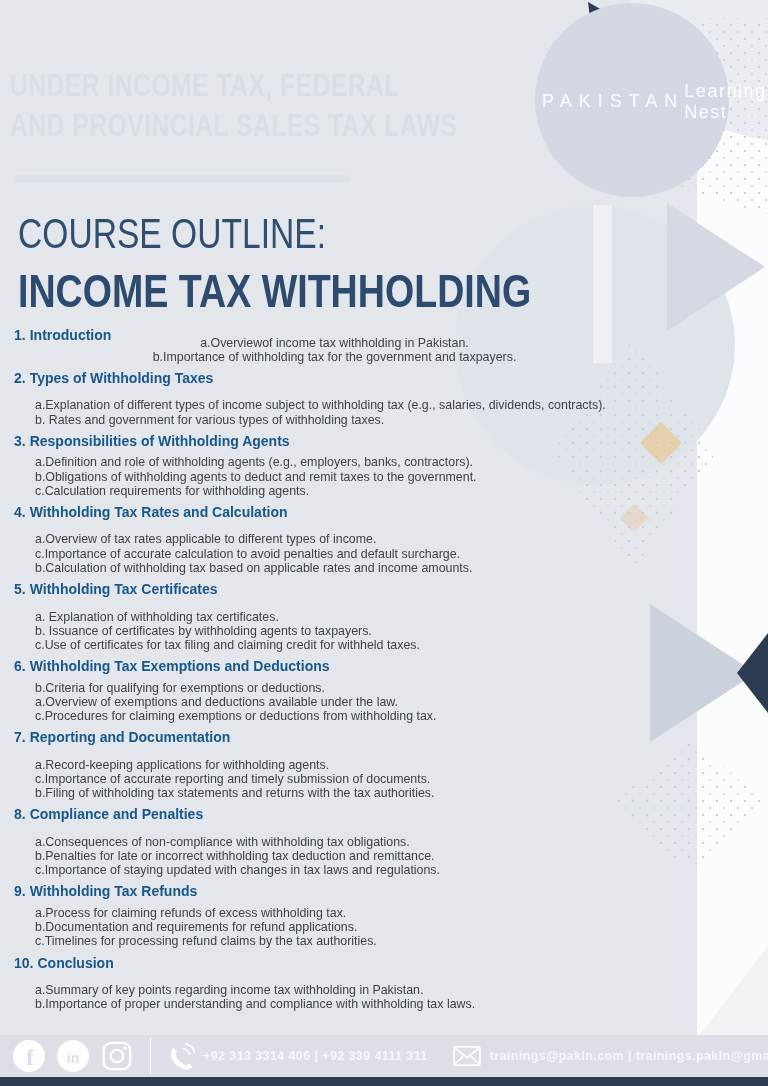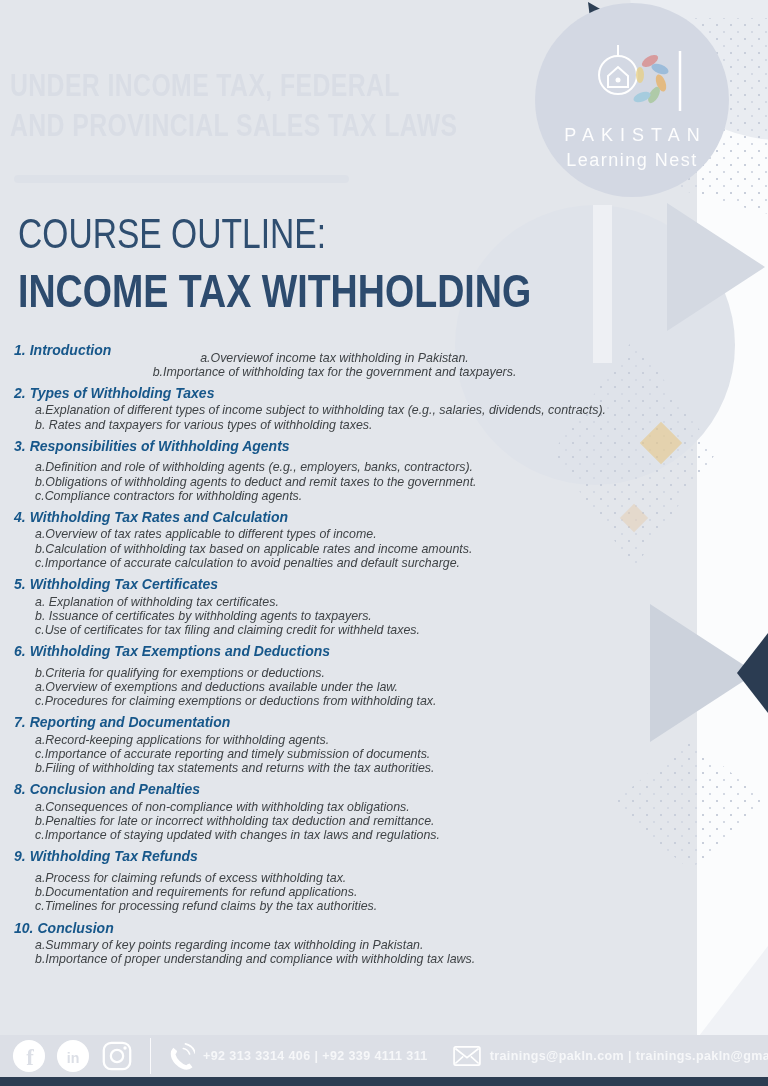--- a/index.html
+++ b/index.html
@@ -30,39 +30,39 @@
     clip-path:polygon(0 0,100% 50%,0 100%);}
   .wedge-navy{left:737px;top:633px;width:31px;height:80px;background:#2b3c52;
     clip-path:polygon(100% 0,100% 100%,0 50%);}
   .tri-bottom{left:699px;top:946px;width:69px;height:90px;background:#f0f2f6;
     clip-path:polygon(100% 0,100% 100%,0 100%);}
   .diamond-gold{left:646px;top:428px;width:30px;height:30px;background:#e7c57c;opacity:.55;transform:rotate(45deg);}
   .diamond-peach{left:624px;top:508px;width:20px;height:20px;background:#e5cbae;opacity:.5;transform:rotate(45deg);}
 
   
   .logo-circle{position:absolute;left:535px;top:3px;width:194px;height:194px;border-radius:50%;
-    background:#d3d8e3;z-index:5;display:flex;flex-direction:column;align-items:center;}
+    background:#d3d8e3;z-index:5;display:flex;flex-direction:row;align-items:center;}
   .logo-mark{margin-top:42px;width:140px;height:78px;}
   .logo-brand{color:rgba(255,255,255,.95);font-size:18px;letter-spacing:7px;margin-top:2px;text-indent:7px;}
   .logo-tagline{color:rgba(255,255,255,.93);font-size:18px;letter-spacing:1.5px;margin-top:4px;}
 
   
   .watermark{position:absolute;left:10px;top:66px;z-index:6;color:#d9dde5;font-weight:bold;
     font-size:31px;line-height:40px;letter-spacing:.5px;transform:scaleX(.8);transform-origin:left top;white-space:nowrap;}
   .wm-rule{position:absolute;left:14px;top:175px;width:335px;height:8px;border-radius:4px;background:#dde1e8;z-index:6;}
   .title-block{position:absolute;left:18px;top:208px;z-index:6;transform:scaleX(.8);transform-origin:left top;white-space:nowrap;}
   .title-1{color:#2f4e70;font-size:42px;font-weight:400;letter-spacing:0;line-height:52px;}
   .title-2{color:#2d4b6e;font-size:47px;font-weight:700;line-height:58px;margin-top:2px;}
 
   
-  .outline{position:absolute;left:14px;top:343px;width:620px;z-index:6;font-style:italic;}
+  .outline{position:absolute;left:14px;top:328px;width:620px;z-index:6;}
   .sec{margin-bottom:7px;}
   .sec-head{margin:0;font-size:14px;font-weight:700;color:#17578a;line-height:15.5px;white-space:nowrap;}
   .sec-num{margin-right:4px;}
-  .sec-items{margin-top:2px;}
+  .sec-items{margin-top:12px;}
   .sec-item{font-size:12.4px;color:#3f4346;line-height:14.2px;padding-left:21px;white-space:nowrap;}
   .sec-idx-0 .sec-items{margin-top:-8px;text-align:center;}
   .sec-idx-2 .sec-items,.sec-idx-5 .sec-items,.sec-idx-8 .sec-items{margin-top:6px;}
 
   
   .footer{position:absolute;left:0;top:1035px;width:768px;height:42px;background:#dcdfe6;z-index:7;
     display:flex;align-items:center;}
   .bottom-bar{position:absolute;left:0;top:1077px;width:768px;height:9px;background:#2c3d52;z-index:7;}
   .social{width:34px;height:34px;margin-left:10px;flex:0 0 auto;}
   .social:first-child{margin-left:12px;}
@@ -128,37 +128,37 @@
         <h3 class="sec-head"><span class="sec-num">1.</span><span class="sec-title">Introduction</span></h3>
         <div class="sec-items">
           <div class="sec-item">a.Overviewof income tax withholding in Pakistan.</div>
           <div class="sec-item">b.Importance of withholding tax for the government and taxpayers.</div>
         </div>
       </section>
       <section class="sec sec-idx-1">
         <h3 class="sec-head"><span class="sec-num">2.</span><span class="sec-title">Types of Withholding Taxes</span></h3>
         <div class="sec-items">
           <div class="sec-item">a.Explanation of different types of income subject to withholding tax (e.g., salaries, dividends, contracts).</div>
-          <div class="sec-item">b. Rates and taxpayers for various types of withholding taxes.</div>
+          <div class="sec-item">b. Rates and government for various types of withholding taxes.</div>
         </div>
       </section>
       <section class="sec sec-idx-2">
         <h3 class="sec-head"><span class="sec-num">3.</span><span class="sec-title">Responsibilities of Withholding Agents</span></h3>
         <div class="sec-items">
           <div class="sec-item">a.Definition and role of withholding agents (e.g., employers, banks, contractors).</div>
           <div class="sec-item">b.Obligations of withholding agents to deduct and remit taxes to the government.</div>
-          <div class="sec-item">c.Compliance contractors for withholding agents.</div>
+          <div class="sec-item">c.Calculation requirements for withholding agents.</div>
         </div>
       </section>
       <section class="sec sec-idx-3">
         <h3 class="sec-head"><span class="sec-num">4.</span><span class="sec-title">Withholding Tax Rates and Calculation</span></h3>
         <div class="sec-items">
           <div class="sec-item">a.Overview of tax rates applicable to different types of income.</div>
+          <div class="sec-item">c.Importance of accurate calculation to avoid penalties and default surcharge.</div>
           <div class="sec-item">b.Calculation of withholding tax based on applicable rates and income amounts.</div>
-          <div class="sec-item">c.Importance of accurate calculation to avoid penalties and default surcharge.</div>
         </div>
       </section>
       <section class="sec sec-idx-4">
         <h3 class="sec-head"><span class="sec-num">5.</span><span class="sec-title">Withholding Tax Certificates</span></h3>
         <div class="sec-items">
           <div class="sec-item">a. Explanation of withholding tax certificates.</div>
           <div class="sec-item">b. Issuance of certificates by withholding agents to taxpayers.</div>
           <div class="sec-item">c.Use of certificates for tax filing and claiming credit for withheld taxes.</div>
         </div>
       </section>
@@ -172,21 +172,21 @@
       </section>
       <section class="sec sec-idx-6">
         <h3 class="sec-head"><span class="sec-num">7.</span><span class="sec-title">Reporting and Documentation</span></h3>
         <div class="sec-items">
           <div class="sec-item">a.Record-keeping applications for withholding agents.</div>
           <div class="sec-item">c.Importance of accurate reporting and timely submission of documents.</div>
           <div class="sec-item">b.Filing of withholding tax statements and returns with the tax authorities.</div>
         </div>
       </section>
       <section class="sec sec-idx-7">
-        <h3 class="sec-head"><span class="sec-num">8.</span><span class="sec-title">Conclusion and Penalties</span></h3>
+        <h3 class="sec-head"><span class="sec-num">8.</span><span class="sec-title">Compliance and Penalties</span></h3>
         <div class="sec-items">
           <div class="sec-item">a.Consequences of non-compliance with withholding tax obligations.</div>
           <div class="sec-item">b.Penalties for late or incorrect withholding tax deduction and remittance.</div>
           <div class="sec-item">c.Importance of staying updated with changes in tax laws and regulations.</div>
         </div>
       </section>
       <section class="sec sec-idx-8">
         <h3 class="sec-head"><span class="sec-num">9.</span><span class="sec-title">Withholding Tax Refunds</span></h3>
         <div class="sec-items">
           <div class="sec-item">a.Process for claiming refunds of excess withholding tax.</div>

